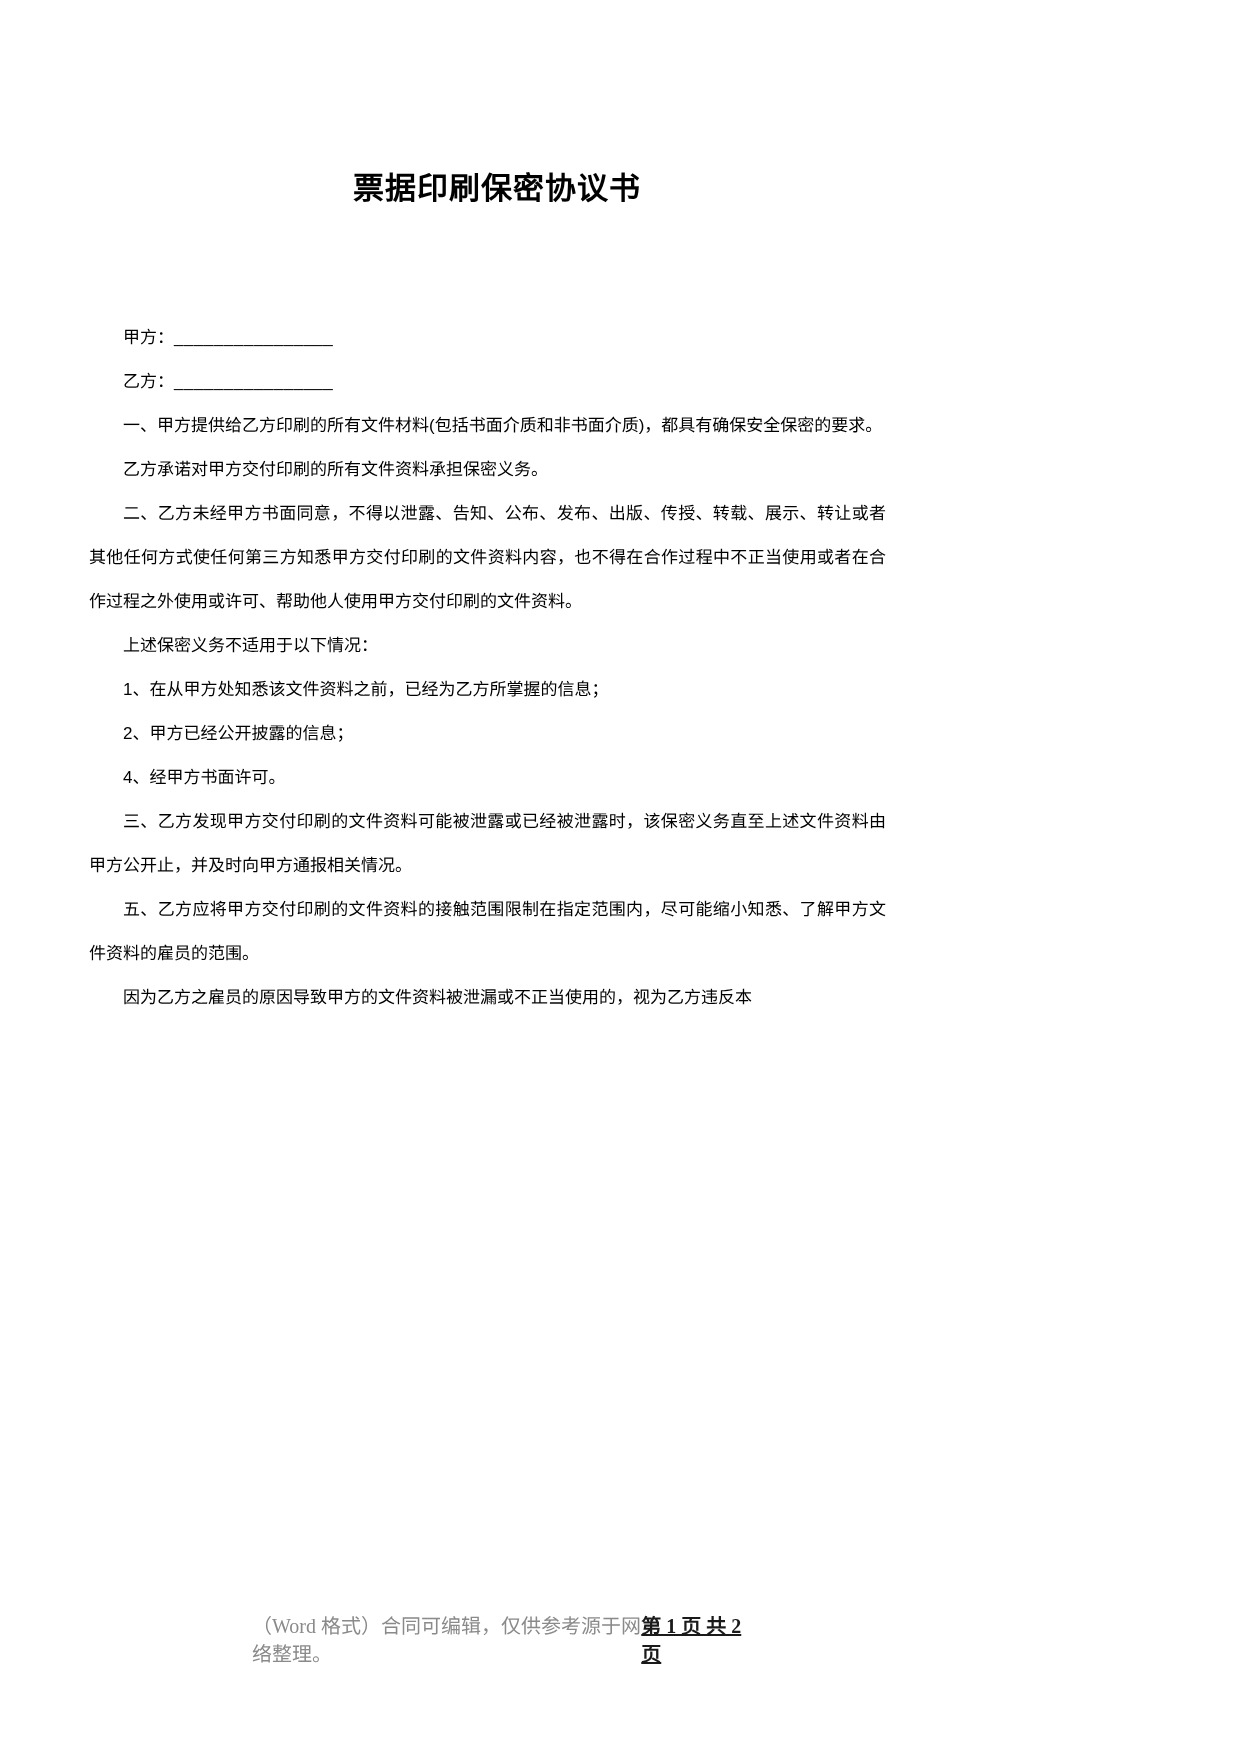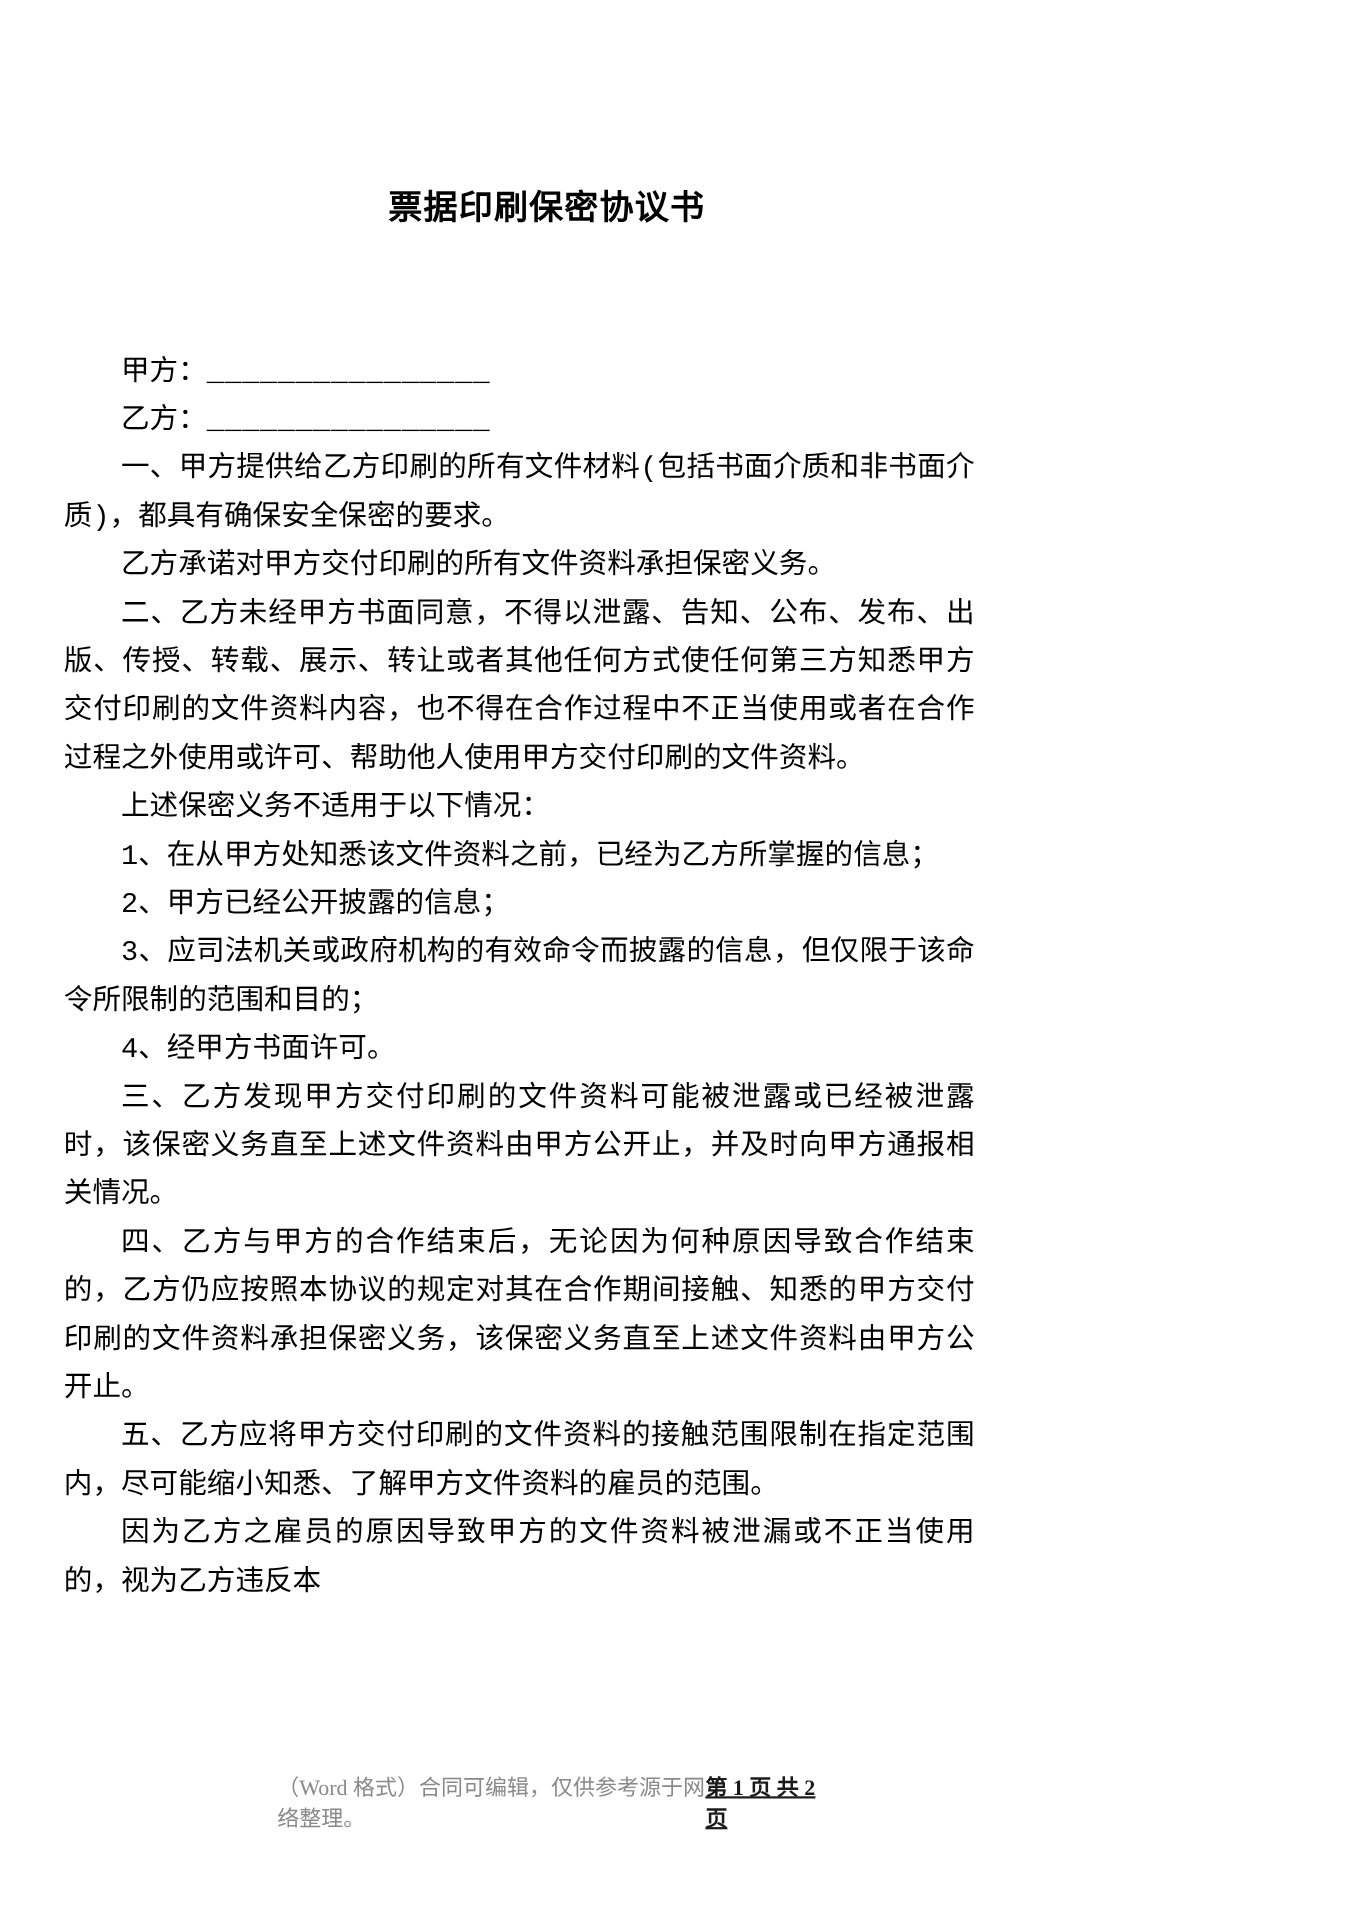--- a/index.html
+++ b/index.html
@@ -15,25 +15,24 @@
   .doc-title {
     margin: 0;
     padding-top: 172px;
     font-size: 31px;
     line-height: 34px;
     font-weight: bold;
     text-align: center;
     letter-spacing: 1px;
   }
   .content {
-    margin: 110px 108px 0 58px;
-    font-size: 26px;
+    margin: 110px 108px 0 89px;
+    font-size: 17px;
     line-height: 44px;
     text-align: justify;
-    font-family: Liberation Mono, monospace;
   }
   .content p {
     margin: 0;
     text-indent: 2em;
   }
   .party-line .blank {
     letter-spacing: 0.5px;
   }
   .page-footer {
     position: absolute;
@@ -62,24 +61,22 @@
     <p class="party-line"><span>甲方：</span><span class="blank">________________</span></p>
 
     <p class="party-line"><span>乙方：</span><span class="blank">________________</span></p>
 
     <p>一、甲方提供给乙方印刷的所有文件材料(包括书面介质和非书面介质)，都具有确保安全保密的要求。</p>
     <p>乙方承诺对甲方交付印刷的所有文件资料承担保密义务。</p>
     <p>二、乙方未经甲方书面同意，不得以泄露、告知、公布、发布、出版、传授、转载、展示、转让或者其他任何方式使任何第三方知悉甲方交付印刷的文件资料内容，也不得在合作过程中不正当使用或者在合作过程之外使用或许可、帮助他人使用甲方交付印刷的文件资料。</p>
     <p>上述保密义务不适用于以下情况：</p>
     <p>1、在从甲方处知悉该文件资料之前，已经为乙方所掌握的信息；</p>
     <p>2、甲方已经公开披露的信息；</p>
-    <p>3、应司法机关或政府机构的有效命令而披露的信息，但仅限于该命令所限制的范围和目的；</p>
     <p>4、经甲方书面许可。</p>
     <p>三、乙方发现甲方交付印刷的文件资料可能被泄露或已经被泄露时，该保密义务直至上述文件资料由甲方公开止，并及时向甲方通报相关情况。</p>
-    <p>四、乙方与甲方的合作结束后，无论因为何种原因导致合作结束的，乙方仍应按照本协议的规定对其在合作期间接触、知悉的甲方交付印刷的文件资料承担保密义务，该保密义务直至上述文件资料由甲方公开止。</p>
     <p>五、乙方应将甲方交付印刷的文件资料的接触范围限制在指定范围内，尽可能缩小知悉、了解甲方文件资料的雇员的范围。</p>
     <p>因为乙方之雇员的原因导致甲方的文件资料被泄漏或不正当使用的，视为乙方违反本</p>
 
   </div>
 
   <div class="page-footer">
     <span class="footer-note">（Word 格式）合同可编辑，仅供参考源于网络整理。</span>
     <span class="footer-page">第 1 页 共 2 页</span>
   </div>
 

